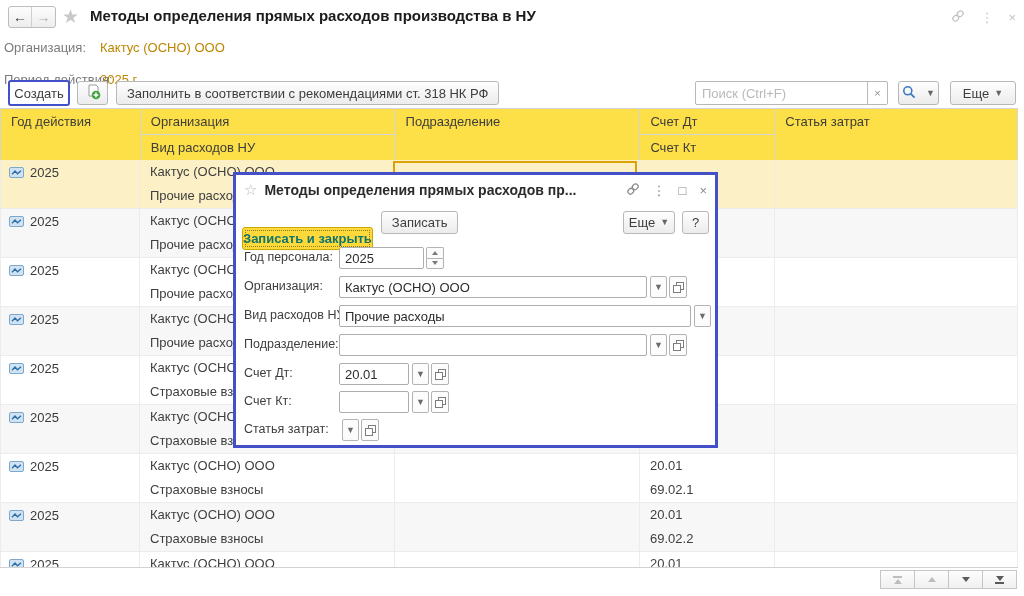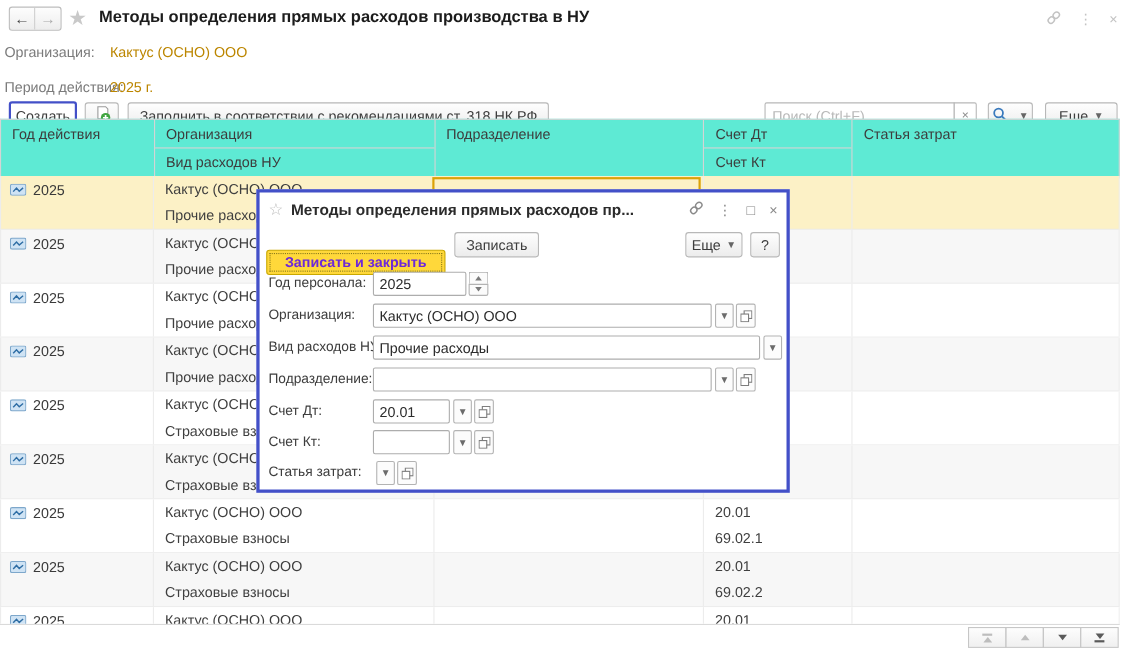--- a/index.html
+++ b/index.html
@@ -22,37 +22,37 @@
   .filter-row { position:absolute; left:4px; white-space:nowrap; }
   .filter-row .flbl { color:#7b7b7b; }
   .filter-row .fval { position:absolute; left:96px; color:#bc8600; cursor:pointer; }
   .fr-org { top:40px; }
   .fr-period { top:60px;margin-top:12px; }
 
   
   .btn { display:inline-flex; align-items:center; justify-content:center; height:24px; padding:0 10px;
          border:1px solid #b8b8b8; border-radius:3px; background:linear-gradient(#fefefe,#ececec);
          color:#3d3d3d; font-size:13px; white-space:nowrap; cursor:default; }
-  .toolbar { position:absolute; left:0; top:92px; width:928px; height:26px; }
+  .toolbar { position:absolute; left:0; top:80px; width:928px; height:26px; }
   .btn-create { position:absolute; left:8px; top:0; width:62px; height:26px; border:2px solid #4350c8; background:#fff; }
   .btn-copy { position:absolute; left:77px; top:1px; width:31px; height:24px; padding:0; }
   .btn-fill { position:absolute; left:116px; top:1px; height:24px; }
   .search-wrap { position:absolute; left:695px; top:1px; display:flex; }
   .search-input { width:173px; height:24px; border:1px solid #b8b8b8; border-radius:2px 0 0 2px; padding:0 6px;
                   font-family:"Liberation Sans",sans-serif; font-size:13px; color:#3a3a3a; outline:none; }
   .search-input::placeholder { color:#b9b9b9; }
   .search-clear { width:21px; height:24px; margin-left:-1px; border:1px solid #b8b8b8; border-radius:0 2px 2px 0;
                   background:#fff; display:flex; align-items:center; justify-content:center; color:#8d8d8d; font-size:11px; }
   .btn-search { position:absolute; left:898px; top:1px; width:41px; padding:0 6px; gap:5px; }
   .btn-more-main { position:absolute; left:950px; top:1px; width:66px; }
   .caret { font-size:9px; color:#666; margin-left:5px; }
 
   
   .thead { position:absolute; left:0; top:108px; width:1018px; display:flex;
-           background:#5eead4; border-top:1px solid #d4d4d4; border-bottom:1px solid #d4d4d4; border-left:1px solid #d4d4d4; }
+           background:#fde047; border-top:1px solid #d4d4d4; border-bottom:1px solid #d4d4d4; border-left:1px solid #d4d4d4; }
   .thead .hc { border-right:1px solid #d4d4d4; }
   .hl { height:26px; line-height:26px; padding-left:10px; white-space:nowrap; overflow:hidden; color:#3d3d3d; }
   .hc.stack .hl:first-child { border-bottom:1px solid #d4d4d4; }
   .w-year{width:140px;} .w-org{width:255px;} .w-dept{width:245px;} .w-acc{width:135px;} .w-cost{width:243px;}
 
   .tbody { position:absolute; left:0; top:160px; width:1018px; height:408px; overflow:hidden; border-bottom:1px solid #d2d2d2; }
   .trow { display:flex; height:49px; background:#fff; border-bottom:1px solid #ececec; }
   .trow.alt { background:#f7f7f7; }
   .trow.sel { background:#fcf1c6; }
   .trow .tc { border-right:1px solid #ececec; overflow:hidden; white-space:nowrap; }
@@ -66,22 +66,22 @@
 
   
   .dialog { position:absolute; left:233px; top:172px; width:485px; height:276px; z-index:20;
             background:#fff; border:3px solid #4350c8; }
   .dlg-titlebar { position:absolute; left:0; top:0; right:0; height:30px; display:flex; align-items:center; padding:0 8px; }
   .dlg-star { color:#bcbcbc; font-size:15px; margin-right:7px; }
   .dlg-title { font-size:14px; font-weight:bold; color:#2b2b2b; white-space:nowrap; overflow:hidden; }
   .dlg-icons { margin-left:auto; display:flex; gap:13px; align-items:center; color:#8a8a8a; }
   .dlg-icons .wi { font-size:13px; }
   .dlg-toolbar { position:absolute; left:0; top:34px; right:0; height:26px; display:flex; align-items:center; padding:0 6px; gap:8px; }
-  .btn-yellow { height:23px; padding:0 16px; background:#ffd83a; border:1px solid #c9a800; border-radius:3px;
-                font-weight:bold; color:#6d28d9; outline:1px dotted #8a7a1a; outline-offset:-4px;margin-top:32px; }
+  .btn-yellow { height:23px; padding:0 0; background:#ffd83a; border:1px solid #c9a800; border-radius:3px;
+                font-weight:bold; color:#0f766e; outline:1px dotted #8a7a1a; outline-offset:-4px;margin-top:32px; }
   .btn-save { height:23px; }
   .dlg-right { margin-left:auto; display:flex; gap:7px; }
   .btn-more-dlg { height:23px; width:52px; padding:0 8px; }
   .btn-help { height:23px; width:27px; padding:0; }
 
   .fldrow { position:absolute; left:0; height:22px; }
   .flbl2 { position:absolute; left:8px; top:3px; width:94px; font-size:12.5px; color:#3d3d3d; white-space:nowrap; }
   .fctrls { position:absolute; left:103px; top:0; display:flex; align-items:center; }
   .finput { height:22px; border:1px solid #adadad; border-radius:2px; padding:0 5px;
             font-family:"Liberation Sans",sans-serif; font-size:13px; color:#2c2c2c; outline:none; background:#fff; }

